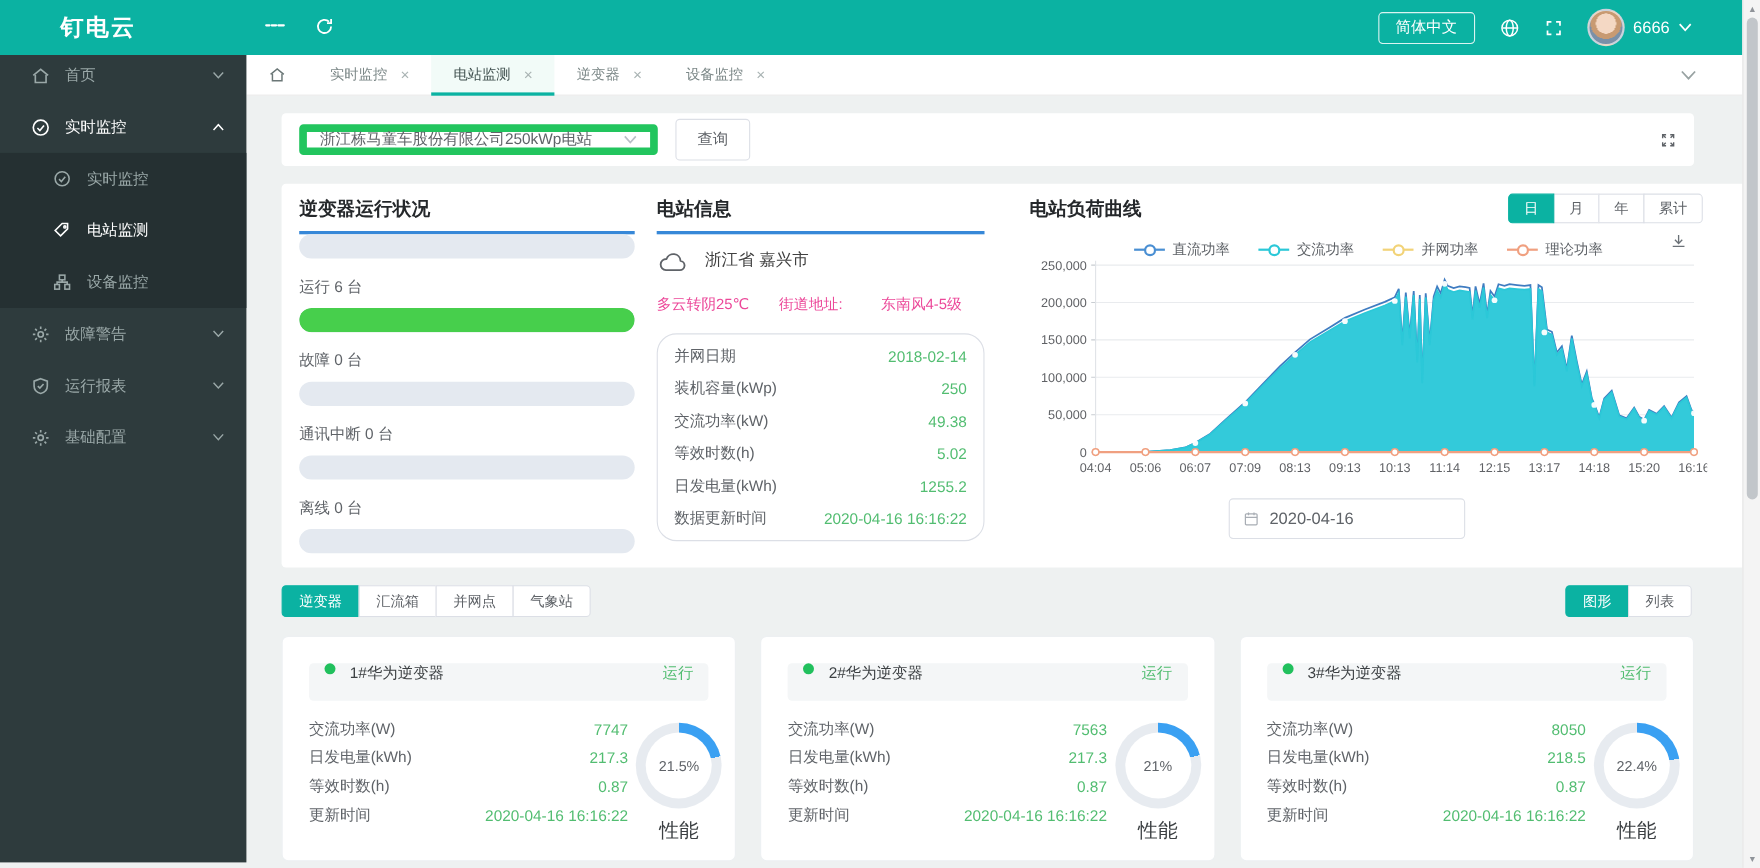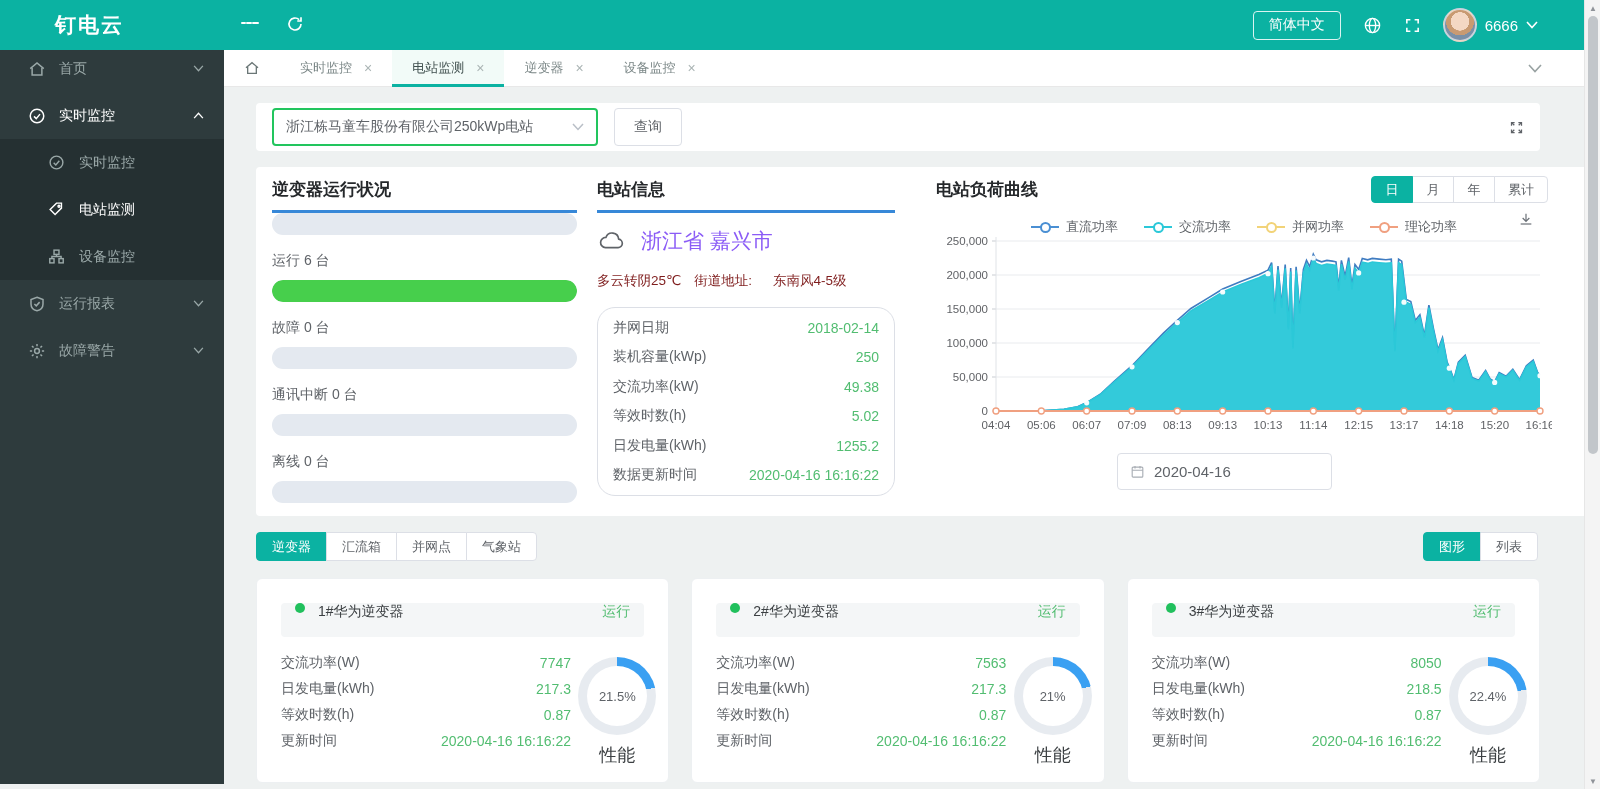--- a/index.html
+++ b/index.html
@@ -38,39 +38,39 @@
   .tab .x{color:#aab4b4;font-size:14px;line-height:1;}
   .tab.active{background:#f2fbf8;color:#40504f;}
   .tab.active::after{content:"";position:absolute;left:0;right:0;bottom:-1px;height:3px;background:#0bb2a2;}
   .tabbar-chev{margin-left:auto;align-self:center;margin-right:42px;color:#98a2a2;cursor:pointer;}
 
   
   .content{position:absolute;left:224px;top:87px;width:1360px;height:702px;overflow:hidden;}
   .card{background:#fff;border-radius:4px;}
 
   .filter-card{position:absolute;left:32px;top:16px;width:1284px;height:48px;display:flex;align-items:center;padding:0 16px;}
-  .select{width:326px;height:38px;border:2px solid #22c55e;border-radius:4px;display:flex;align-items:center;padding:0 12px;color:#5f6368;font-size:14px;cursor:pointer;background:#fff;}
+  .select{width:326px;height:28px;border:7px solid #22c55e;border-radius:4px;display:flex;align-items:center;padding:0 12px;color:#5f6368;font-size:14px;cursor:pointer;background:#fff;}
   .select .chev{margin-left:auto;color:#b9bfc7;}
   .btn-query{margin-left:16px;height:38px;padding:0 19px;border:1px solid #dcdfe6;border-radius:4px;background:#fff;color:#5f6368;font-size:14px;cursor:pointer;}
   .expand-right{margin-left:auto;color:#5f6368;cursor:pointer;}
 
   .main-card{position:absolute;left:32px;top:80px;width:1368px;height:349px;}
   .col{position:absolute;top:0;}
   .col1{left:16px;width:305px;}
   .col2{left:341px;width:298px;}
   .col3{left:656px;width:616px;margin-left:24px;}
   .col-title{display:block;font-size:17px;font-weight:bold;color:#25282b;padding:11px 0 9px;border-bottom:3px solid #3788d8;}
   .col-title.no-line{border-bottom:none;}
 
   .bar-label{font-size:14px;color:#5f6368;margin:17px 0 10px;}
   .bar{height:22px;border-radius:11px;background:#e4e9f0;overflow:hidden;}
   .bar-fill{height:100%;border-radius:11px;width:0;}
 
-  .loc-row{display:flex;align-items:center;gap:14px;margin-top:14px;color:#8b5cf6;font-size:21px;}
-  .weather-row{display:flex;gap:13px;margin-top:17px;font-size:13.5px;color:#7f1d1d;}
+  .loc-row{display:flex;gap:14px;margin-top:14px;color:#404040;font-size:15px;}
+  .weather-row{display:flex;gap:27px;margin-top:17px;font-size:13.5px;color:#ec4899;}
   .weather-row .wind{margin-left:8px;}
   .info-table{margin-top:17px;border:1px solid #dcdfe6;border-radius:18px;padding:5px 15px;}
   .info-row{display:flex;align-items:center;height:29.5px;font-size:14px;color:#5f6368;}
   .info-row .v{margin-left:auto;color:#52bd71;}
 
   .range-tabs{position:absolute;right:4px;top:9px;display:flex;}
   .rtab{height:27px;min-width:42px;padding:0 13px;border:1px solid #dcdfe6;font-size:13px;color:#5f6368;display:flex;align-items:center;justify-content:center;background:#fff;margin-left:-1px;cursor:pointer;}
   .rtab:first-child{border-radius:4px 0 0 4px;margin-left:0;}
   .rtab:last-child{border-radius:0 4px 4px 0;}
   .rtab.active{background:#0bb2a2;border-color:#0bb2a2;color:#fff;position:relative;}
@@ -213,39 +213,53 @@
               <rect x="15.5" y="15" width="6" height="6"></rect>
               <path d="M12 9v3M5.5 15v-3h13v3"></path>
             </svg>
           </span>
         <span>设备监控</span>
       </div>
     </div>
     <div class="side-item">
       <span class="s-icon">
           <svg width="18" height="18" viewBox="0 0 24 24" fill="none" stroke="currentColor" stroke-width="2">
+            <circle cx="12" cy="12" r="3.2"></circle>
+            <path d="M12 2.5v3M12 18.5v3M2.5 12h3M18.5 12h3M5.3 5.3l2.1 2.1M16.6 16.6l2.1 2.1M5.3 18.7l2.1-2.1M16.6 7.4l2.1-2.1"></path>
+          </svg>
+        </span>
+      <span>故障警告</span>
+      <span class="chev">
+          <svg width="11" height="7" viewBox="0 0 12 8" fill="none" stroke="currentColor" stroke-width="1.5">
+            <polyline points="1,1 6,6.5 11,1"></polyline>
+          </svg>
+        </span>
+    </div>
+    <div class="side-item">
+      <span class="s-icon">
+          <svg width="18" height="18" viewBox="0 0 24 24" fill="none" stroke="currentColor" stroke-width="2">
             <path d="M12 3l8 3v6c0 5-3.5 8-8 9-4.5-1-8-4-8-9V6l8-3z"></path>
             <polyline points="8.5,12 11,14.5 15.5,9.5"></polyline>
           </svg>
         </span>
       <span>运行报表</span>
       <span class="chev">
           <svg width="11" height="7" viewBox="0 0 12 8" fill="none" stroke="currentColor" stroke-width="1.5">
             <polyline points="1,1 6,6.5 11,1"></polyline>
           </svg>
         </span>
     </div>
     <div class="side-item">
       <span class="s-icon">
           <svg width="18" height="18" viewBox="0 0 24 24" fill="none" stroke="currentColor" stroke-width="2">
             <circle cx="12" cy="12" r="3.2"></circle>
             <path d="M12 2.5v3M12 18.5v3M2.5 12h3M18.5 12h3M5.3 5.3l2.1 2.1M16.6 16.6l2.1 2.1M5.3 18.7l2.1-2.1M16.6 7.4l2.1-2.1"></path>
           </svg>
         </span>
-      <span>故障警告</span>
+      <span>基础配置</span>
       <span class="chev">
           <svg width="11" height="7" viewBox="0 0 12 8" fill="none" stroke="currentColor" stroke-width="1.5">
             <polyline points="1,1 6,6.5 11,1"></polyline>
           </svg>
         </span>
     </div>
   </div>
 
   <div class="tabbar">
     <div class="tab-home">

